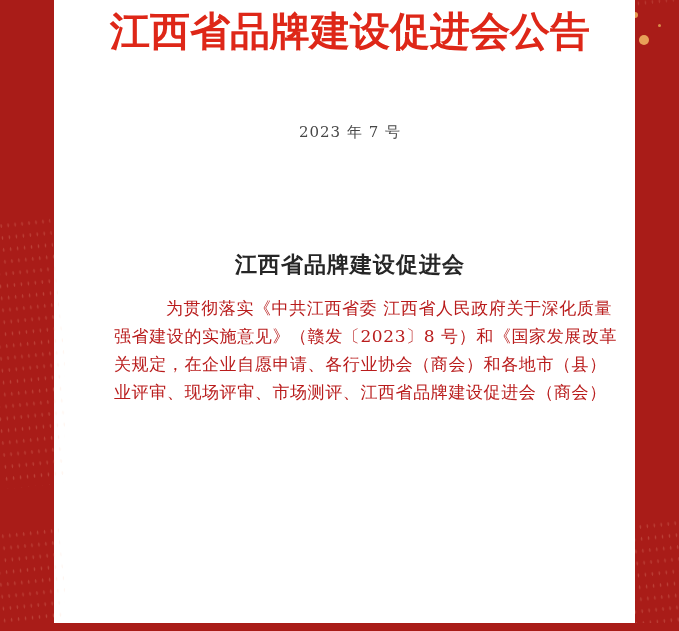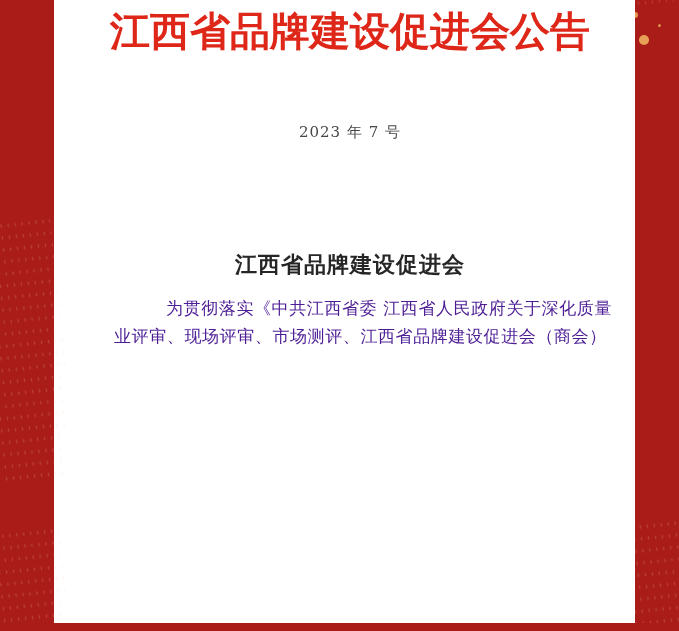--- a/index.html
+++ b/index.html
@@ -103,21 +103,21 @@
     letter-spacing: 1px;
     margin-top: 48px;
   }
   .body-text {
     position: absolute;
     top: 294px;
     left: 49px;
     width: 476px;
     font-size: 17px;
     line-height: 28px;
-    color: #4c1d95;
+    color: #b91c1c;
     letter-spacing: 0.6px;
   }
   .body-text .line { white-space: nowrap; }
   .body-text .line.indent { text-indent: 52px; }
 </style>
 </head>
 <body>
 
 <div class="page">
 
@@ -143,18 +143,20 @@
     <h1 class="masthead">江西省品牌建设促进会公告</h1>
 
     <div class="doc-number">2023 年 7 号</div>
 
     <h2 class="heading">
       <div>江西省品牌建设促进会</div>
     </h2>
 
     <div class="body-text">
       <div class="line indent">为贯彻落实《中共江西省委  江西省人民政府关于深化质量</div>
+      <div class="line">强省建设的实施意见》（赣发〔2023〕8 号）和《国家发展改革</div>
+      <div class="line">关规定，在企业自愿申请、各行业协会（商会）和各地市（县）</div>
       <div class="line">业评审、现场评审、市场测评、江西省品牌建设促进会（商会）</div>
     </div>
 
   </div>
 
 </div>
 
 </body></html>

